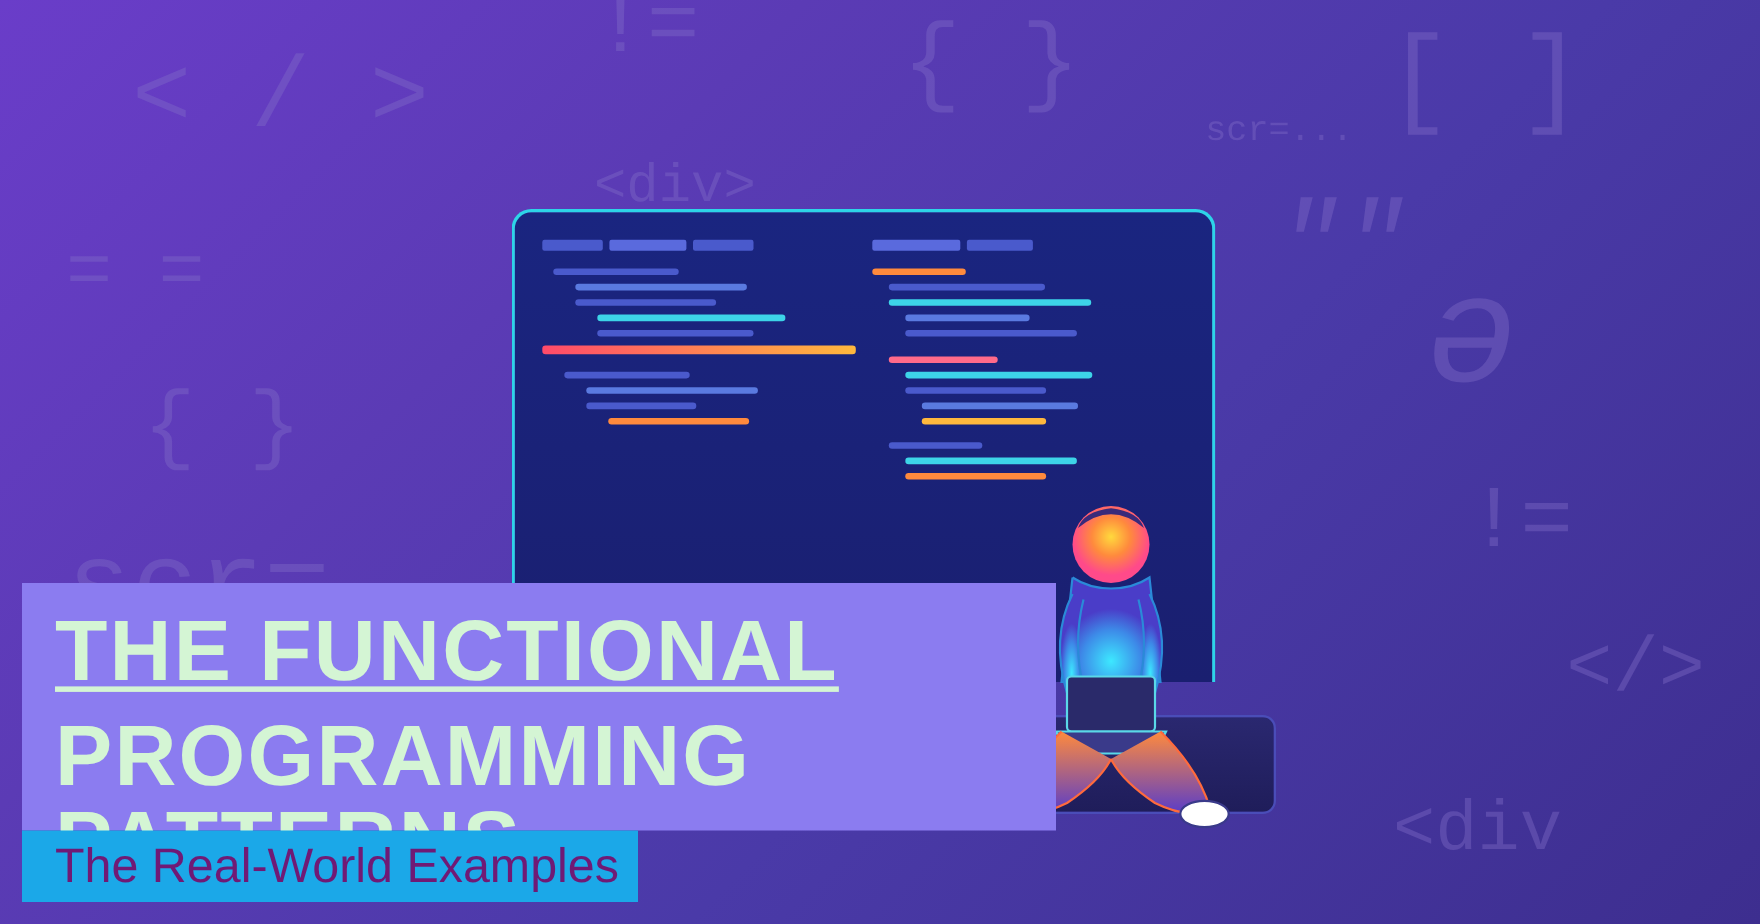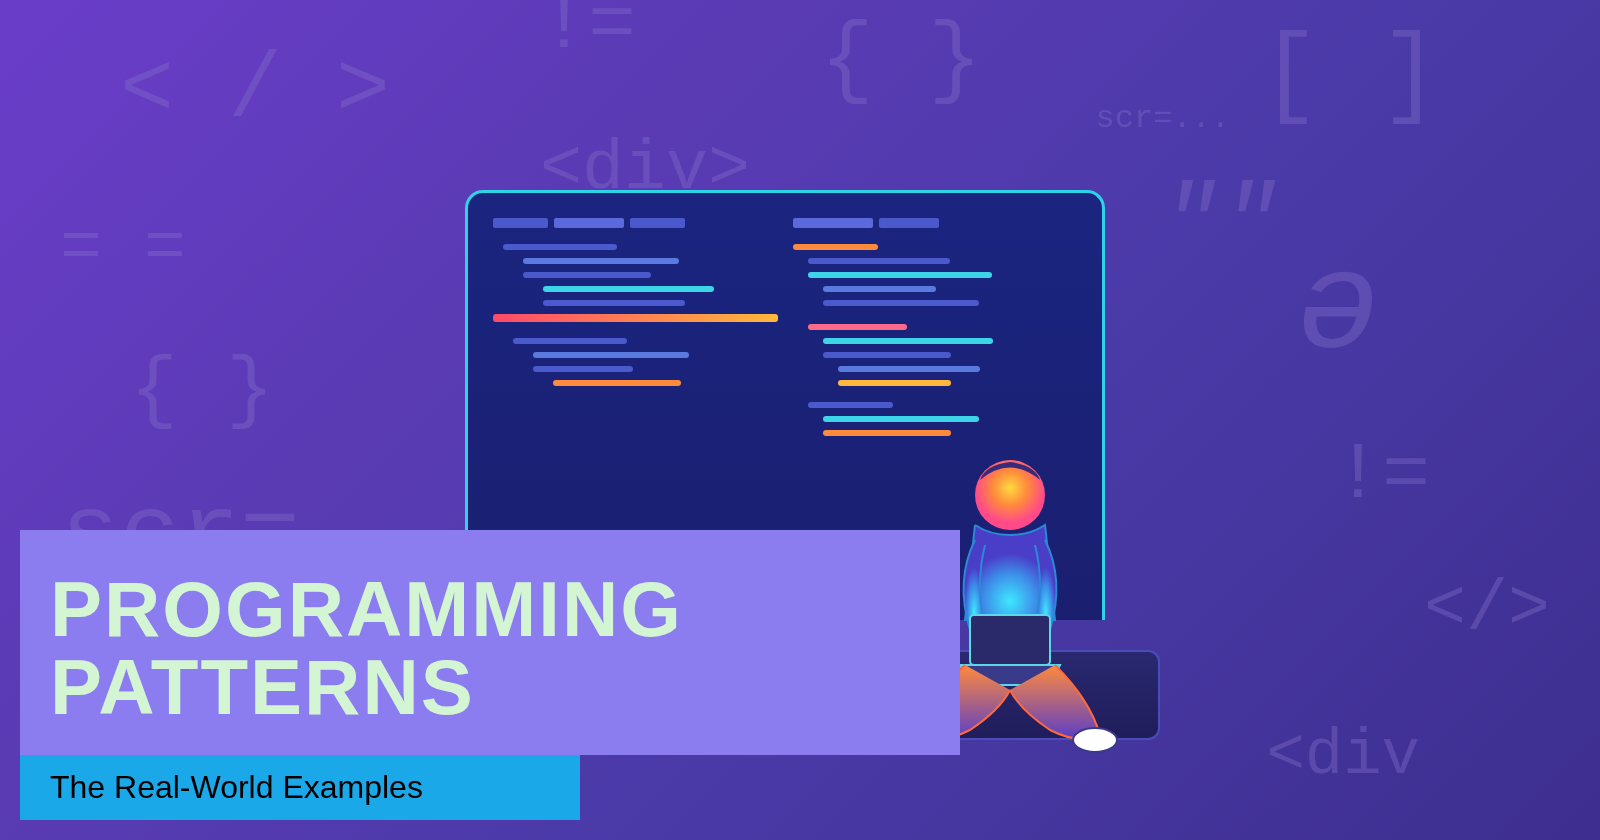--- a/index.html
+++ b/index.html
@@ -12,31 +12,31 @@
 .screen-content{position:absolute;top:25px;left:25px;right:25px;bottom:20px;display:flex;gap:15px}
 .pane{flex:1;display:flex;flex-direction:column;gap:8px}
 .tab-bar{display:flex;gap:6px;margin-bottom:8px}
 .tab{height:10px;border-radius:2px}
 .code-line{height:6px;border-radius:3px}
 .person{position:absolute;right:450px;bottom:80px;width:280px;height:310px}
 .title-card{position:absolute;left:20px;bottom:85px;width:940px;height:225px;background:#8b7cf0;padding:22px 30px 18px 30px}
 .title-line1{font-size:78px;font-weight:900;color:#d4f5d4;letter-spacing:2px;text-decoration:underline;text-decoration-thickness:5px;text-underline-offset:6px;line-height:1}
 .title-line2{font-size:78px;font-weight:900;color:#d4f5d4;letter-spacing:2px;line-height:1;margin-top:18px}
 .subtitle-card{position:absolute;left:20px;bottom:20px;width:560px;height:65px;background:#1ba8e8;display:flex;align-items:center;padding-left:30px}
-.subtitle{font-size:32px;color:#000000;font-weight:400}
+.subtitle{font-size:44px;color:#701a75;font-weight:400}
 </style>
 </head>
 <body>
 
 <div class="bg-text" style="left:120px;top:40px;font-size:90px">&lt; / &gt;</div>
 <div class="bg-text" style="left:540px;top:-20px;font-size:80px">!=</div>
 <div class="bg-text" style="left:820px;top:10px;font-size:90px">{ }</div>
 <div class="bg-text" style="right:160px;top:20px;font-size:100px">[ ]</div>
 <div class="bg-text" style="right:370px;top:100px;font-size:32px">scr=...</div>
-<div class="bg-text" style="left:540px;top:130px;font-size:70px">&lt;div&gt;</div>
+<div class="bg-text" style="left:540px;top:142px;font-size:49px">&lt;div&gt;</div>
 <div class="bg-text" style="left:60px;top:210px;font-size:70px">= =</div>
 <div class="bg-text" style="right:320px;top:170px;font-size:100px;font-style:italic">""</div>
 <div class="bg-text" style="right:220px;top:230px;font-size:140px;font-style:italic">ə</div>
 <div class="bg-text" style="left:130px;top:345px;font-size:80px">{ }</div>
 <div class="bg-text" style="left:60px;top:480px;font-size:100px">scr=</div>
 <div class="bg-text" style="right:170px;top:430px;font-size:80px">!=</div>
 <div class="bg-text" style="right:50px;top:570px;font-size:70px">&lt;/&gt;</div>
 <div class="bg-text" style="right:180px;top:720px;font-size:64px">&lt;div</div>
 
 <div class="laptop">
@@ -113,18 +113,19 @@
   <path d="M 90 215 L 190 215 L 180 235 L 100 235 Z" fill="#3a3a8a" stroke="#5ad8e8" stroke-width="2"></path>
 
   <path d="M 95 215 Q 60 250 50 285 Q 70 295 100 280 Q 130 260 140 240" fill="url(#legGrad)" stroke="#ff6a3d" stroke-width="2"></path>
   <path d="M 185 215 Q 220 250 230 285 Q 210 295 180 280 Q 150 260 140 240" fill="url(#legGrad)" stroke="#ff6a3d" stroke-width="2"></path>
 
   <ellipse cx="55" cy="290" rx="22" ry="12" fill="#fff" stroke="#3a3a8a" stroke-width="2"></ellipse>
   <ellipse cx="225" cy="290" rx="22" ry="12" fill="#fff" stroke="#3a3a8a" stroke-width="2"></ellipse>
 </svg>
 
 <div class="title-card">
+  <div class="title-line1">THE FUNCTIONAL</div>
   <div class="title-line2">PROGRAMMING PATTERNS</div>
 </div>
 
 <div class="subtitle-card">
   <div class="subtitle">The Real-World Examples</div>
 </div>
 
 </body></html>

